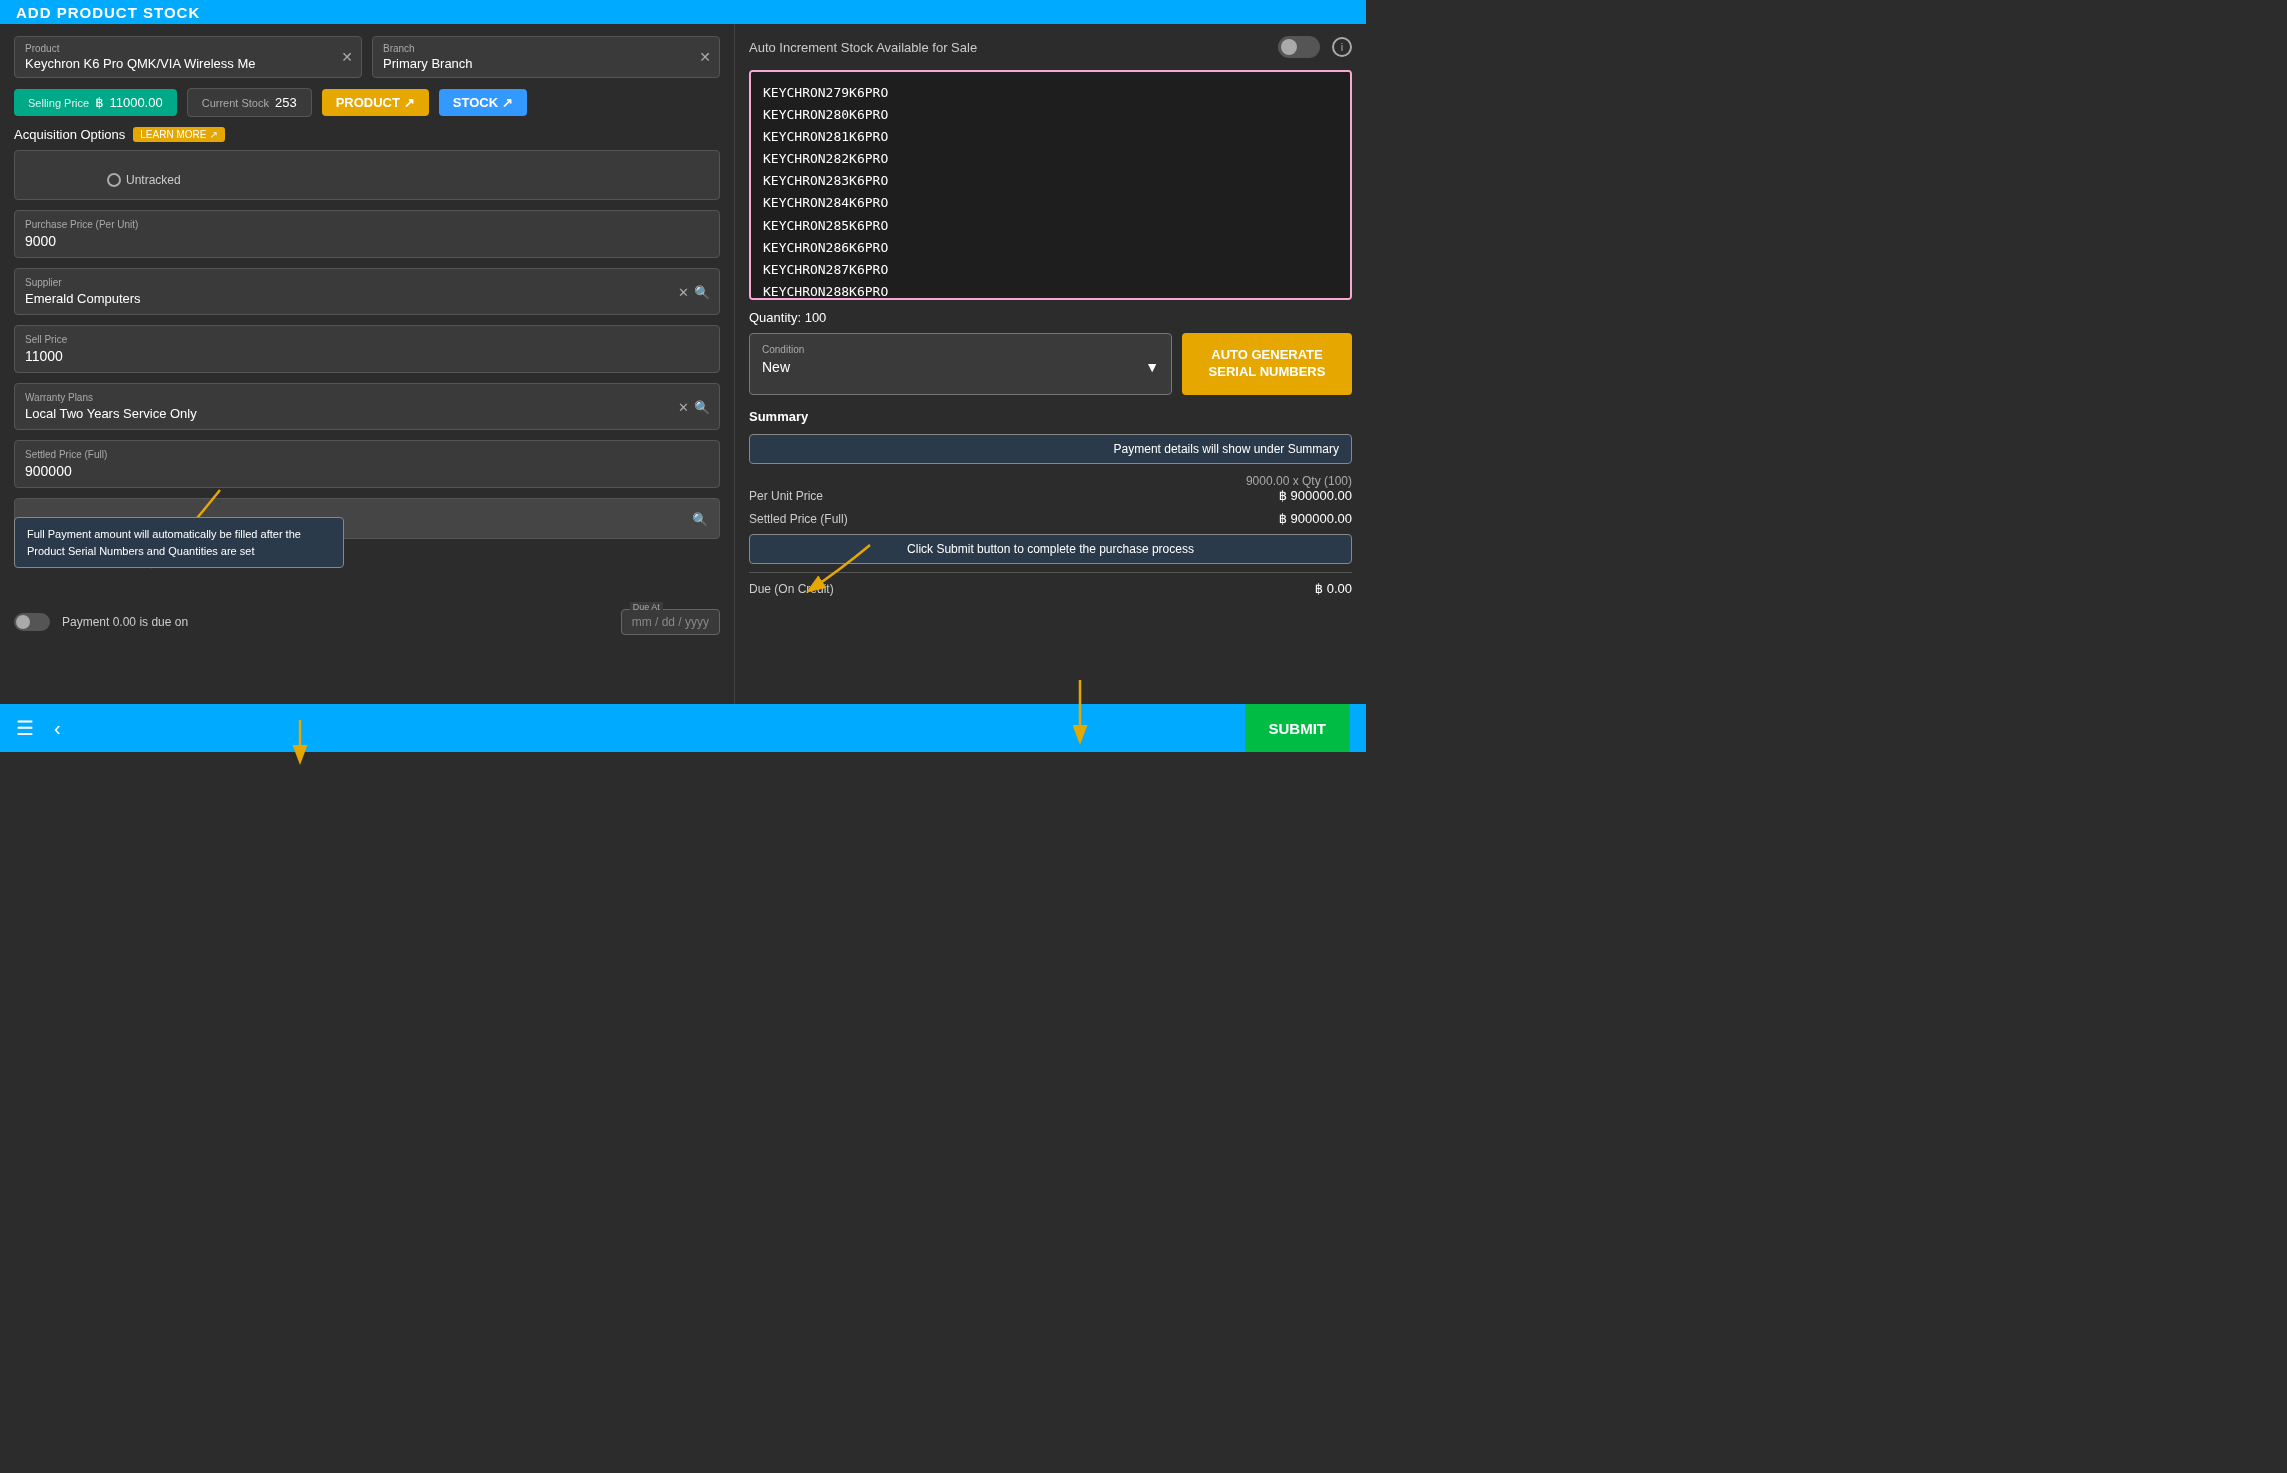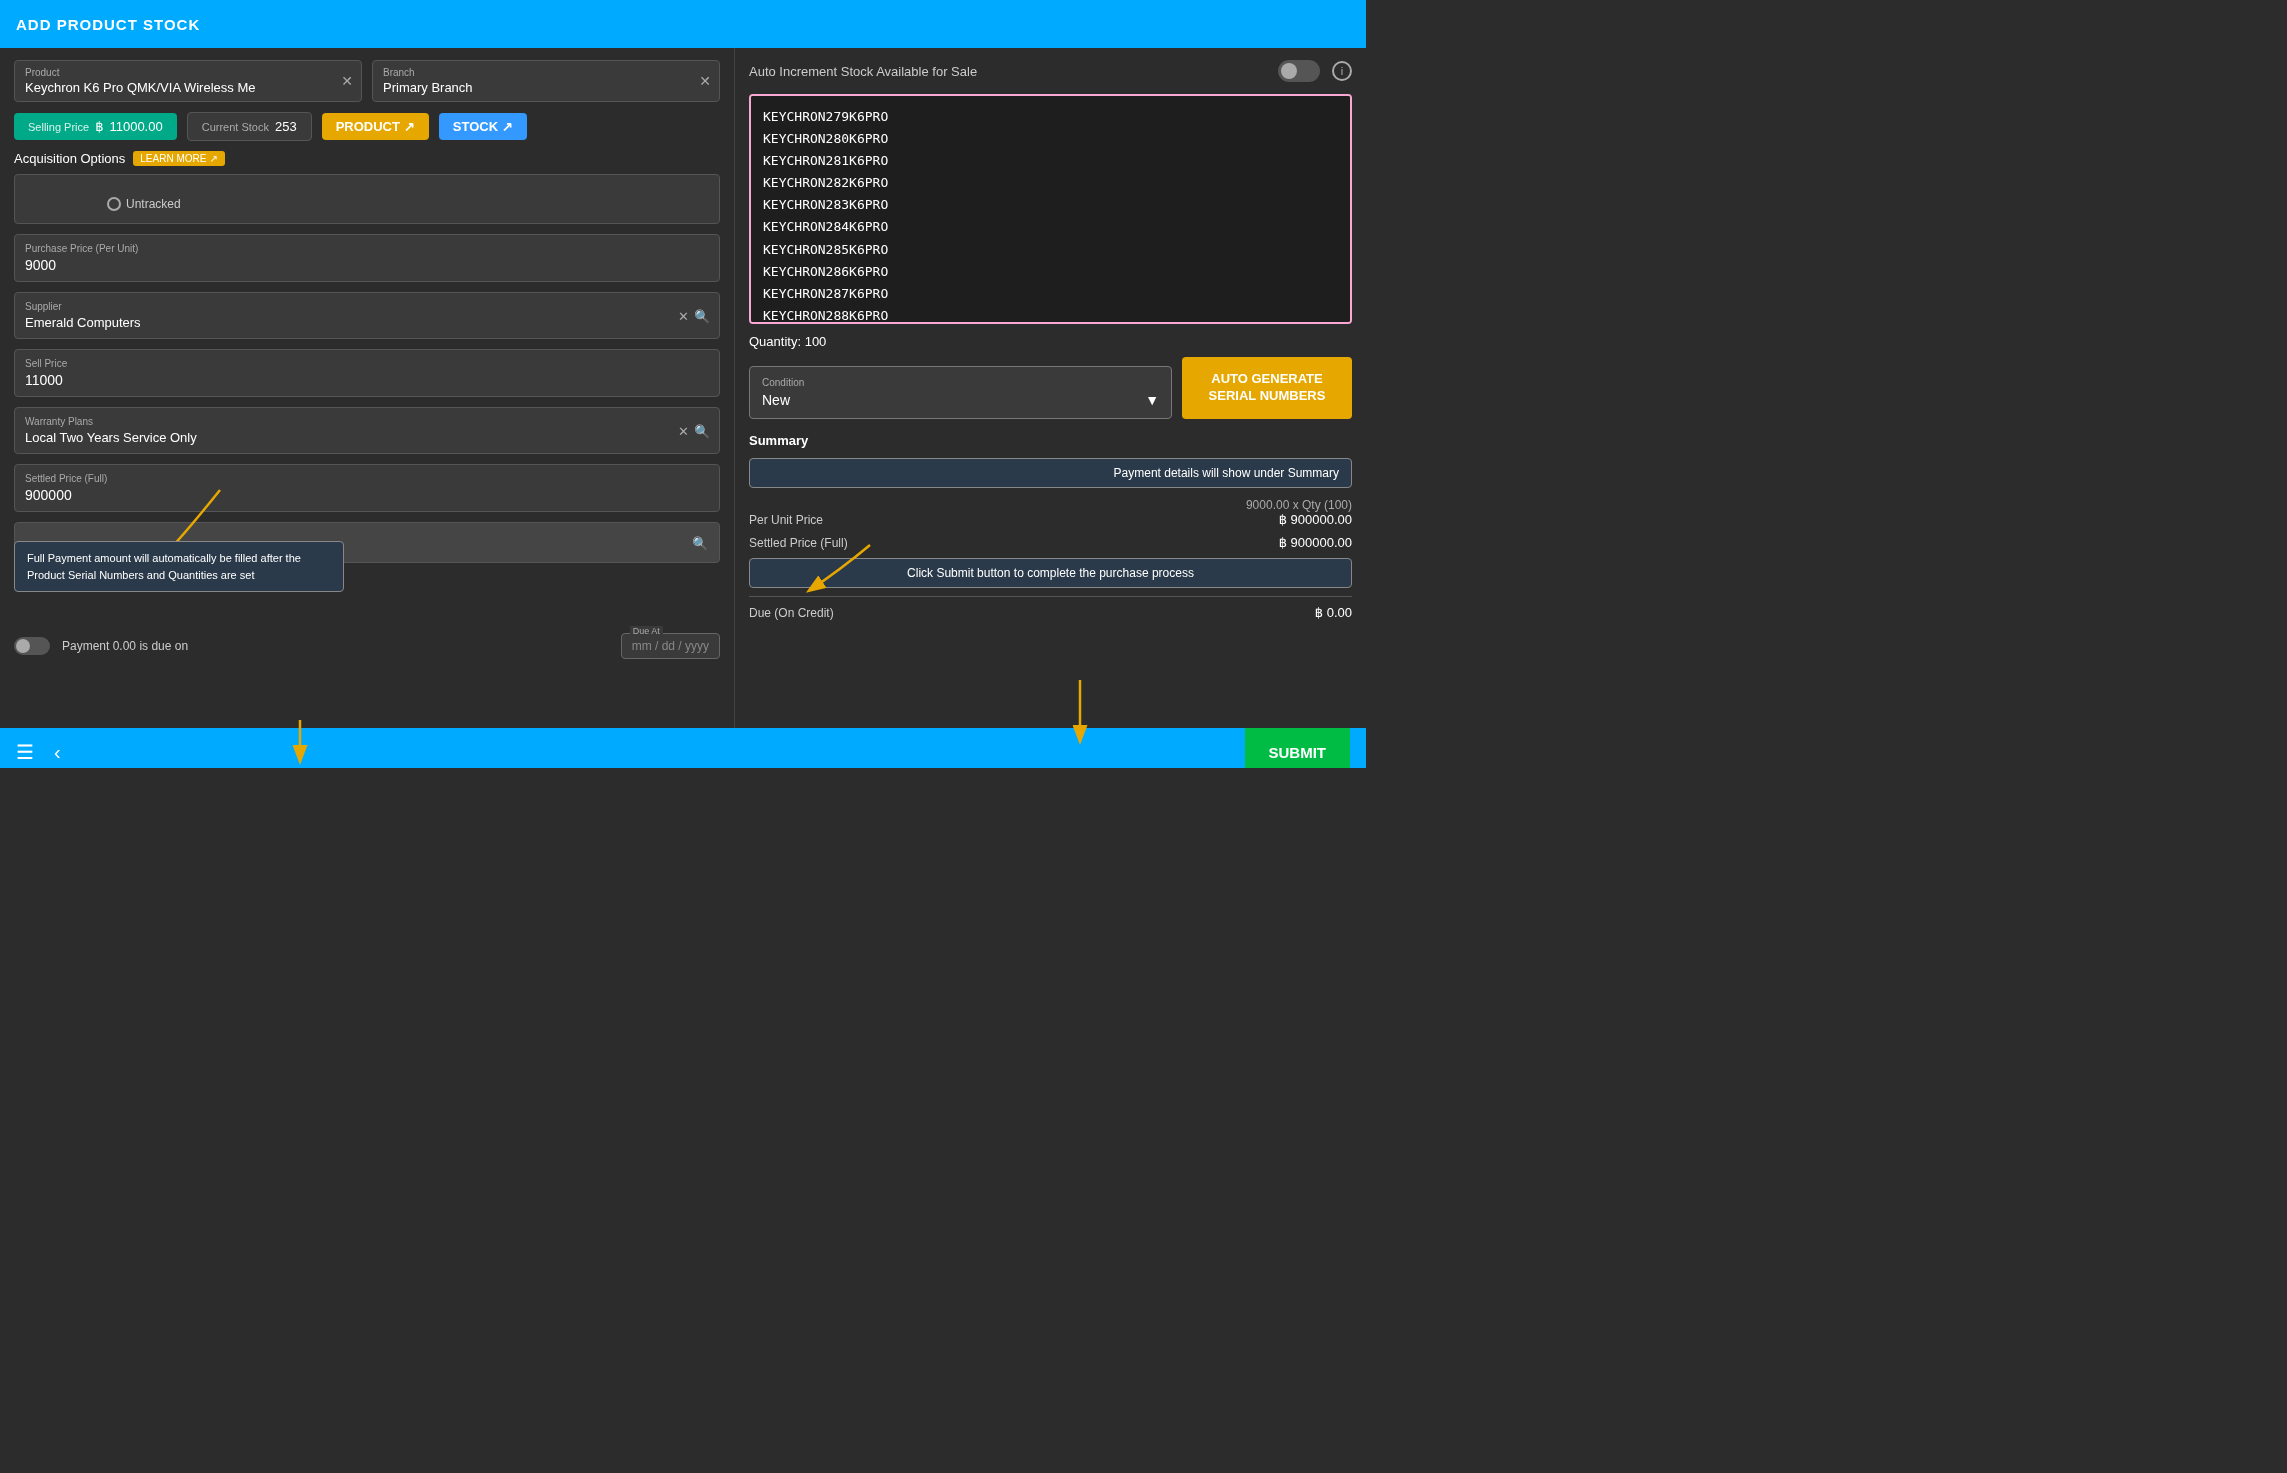--- a/index.html
+++ b/index.html
@@ -9,21 +9,21 @@
       color: #fff;
       width: 1366px;
       height: 768px;
       overflow: hidden;
       position: relative;
     }
 
     
     .header {
       background: #00aaff;
-      height: 48px;
+      height: 24px;
       display: flex;
       align-items: center;
       padding: 0 16px;
     }
     .header-title {
       font-size: 15px;
       font-weight: bold;
       color: #fff;
       letter-spacing: 1px;
     }
@@ -394,21 +394,20 @@
     .quantity-text {
       font-size: 13px;
       color: #fff;
       margin-bottom: 8px;
     }
 
     
     .condition-auto-row {
       display: flex;
       gap: 10px;
-      align-items: flex-end;
       margin-bottom: 14px;
     }
     .condition-select {
       flex: 1;
       border: 1px solid #777;
       border-radius: 4px;
       padding: 10px 12px;
       background: #3a3a3a;
       color: #fff;
       font-size: 14px;

